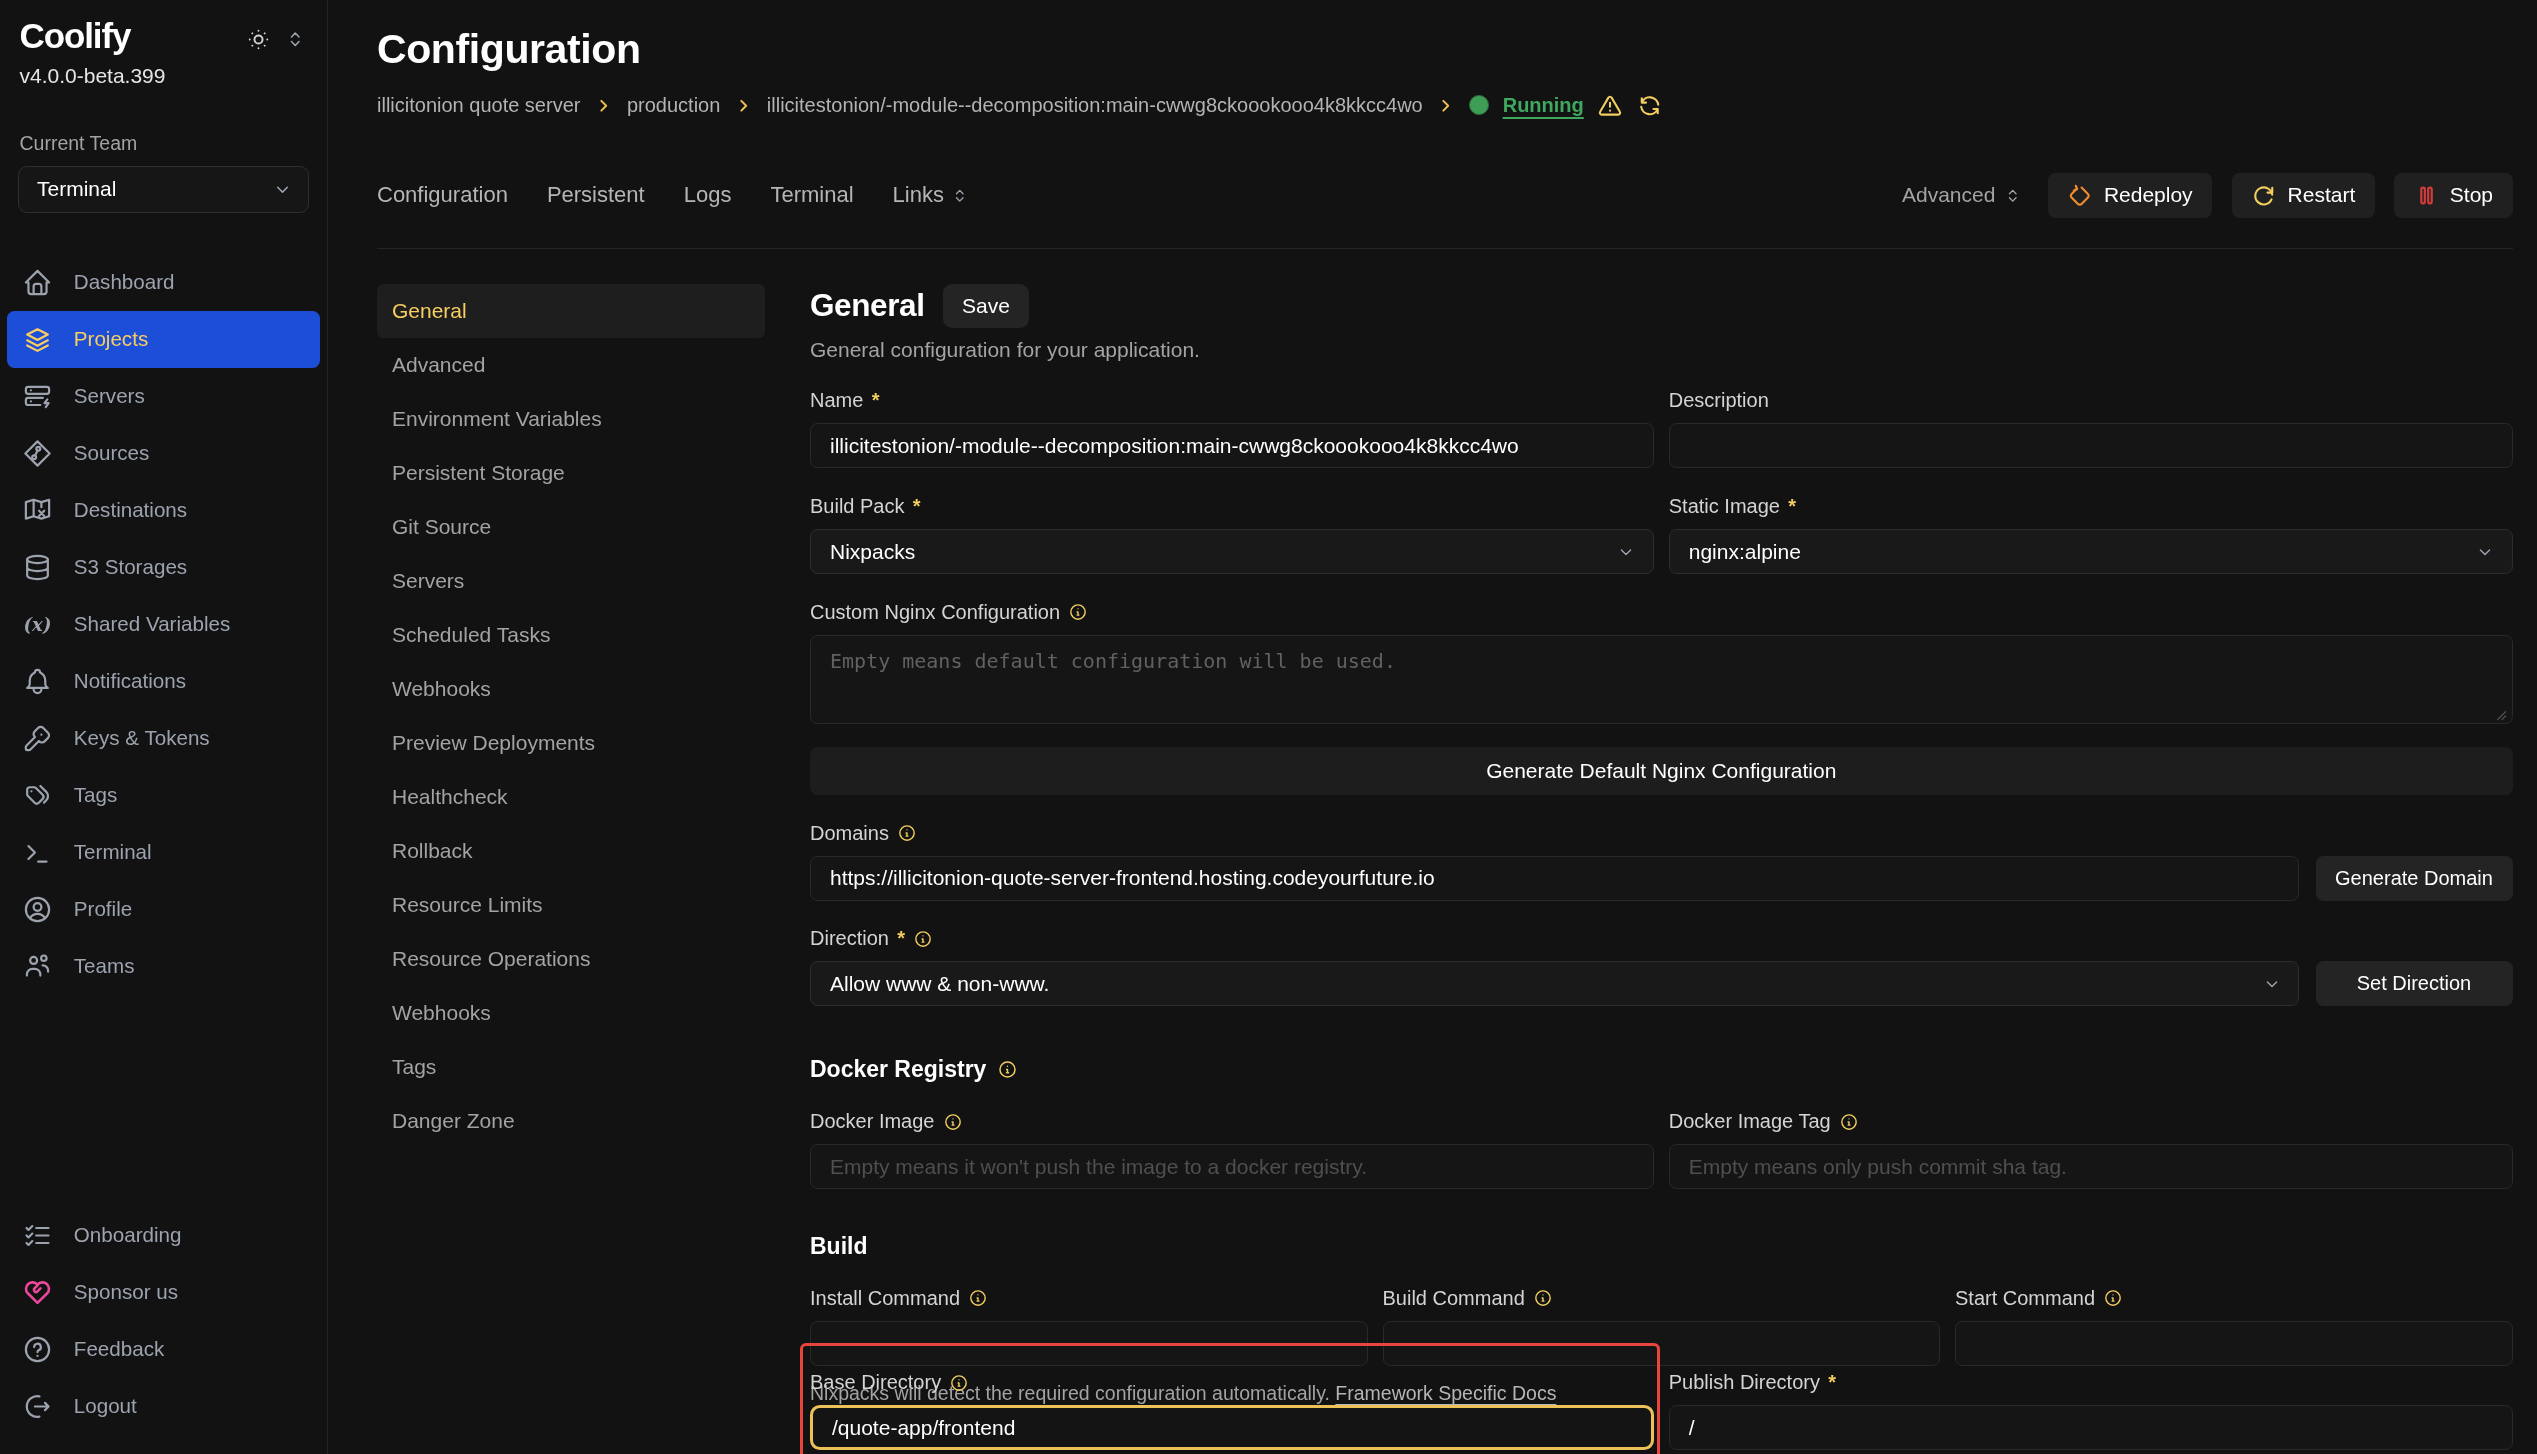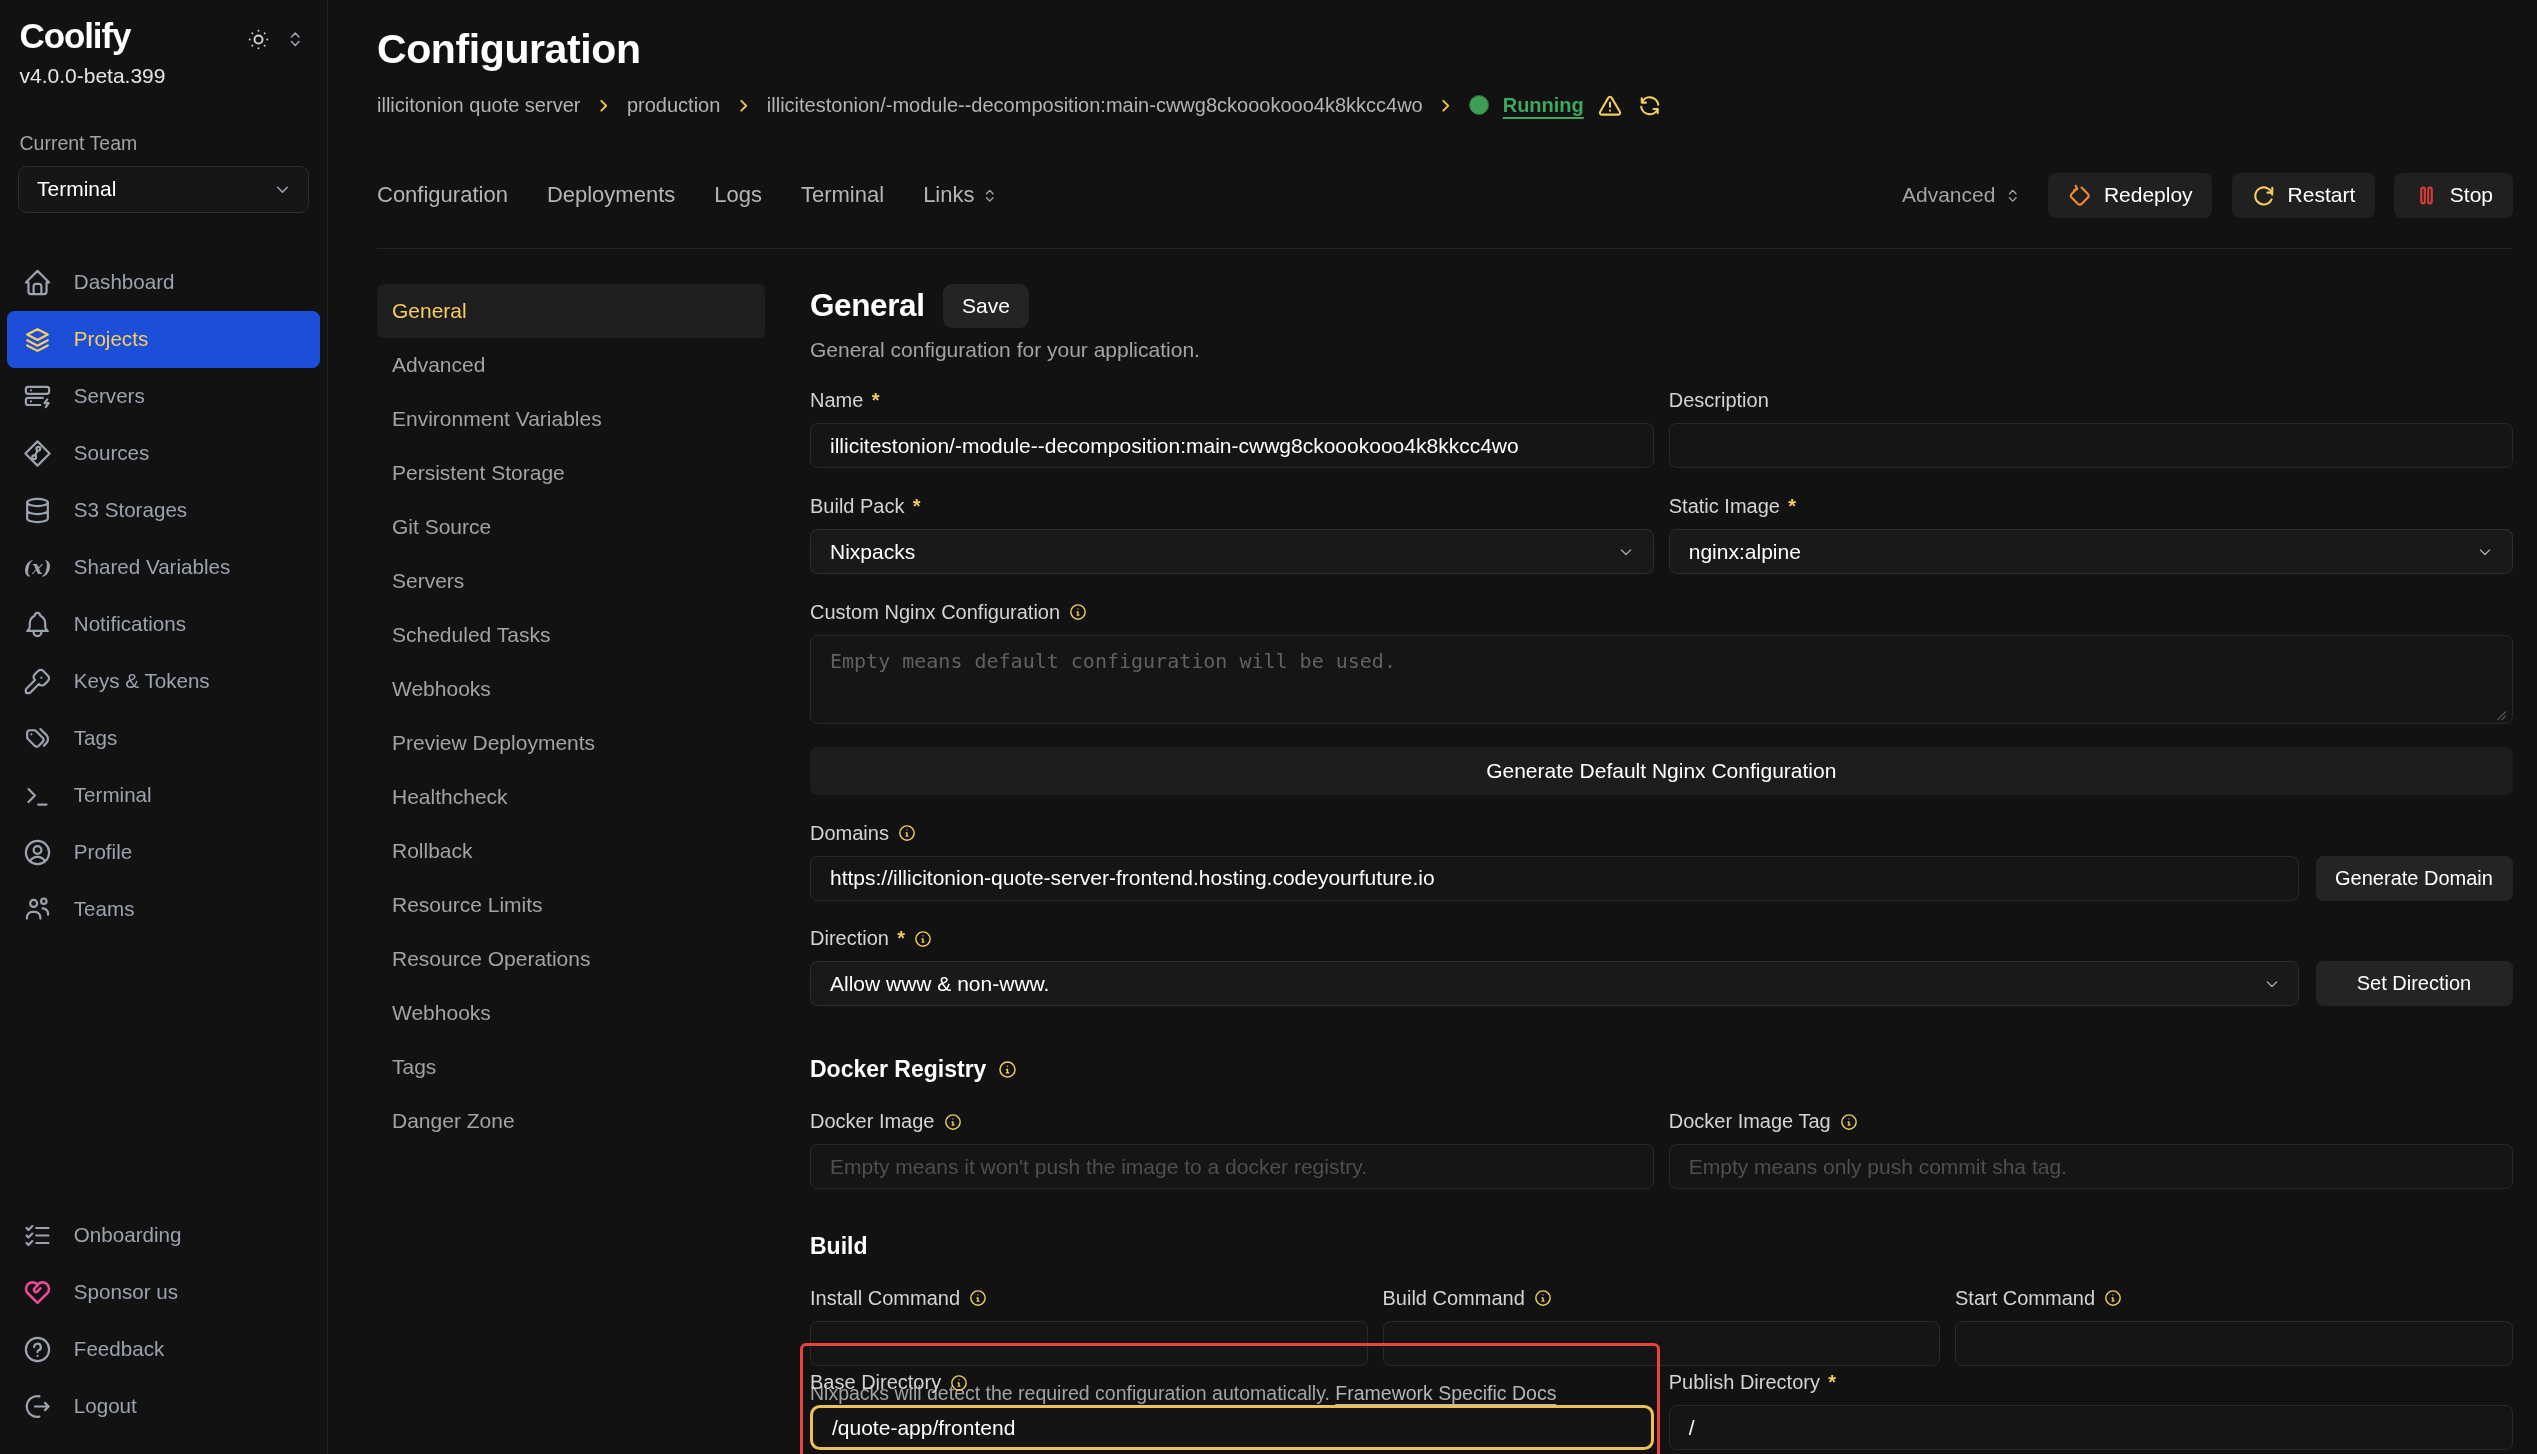--- a/index.html
+++ b/index.html
@@ -194,20 +194,30 @@
             <circle cx="12.6" cy="8.3" r="1.5"></circle>
             <circle cx="9.4" cy="14.9" r="1.5"></circle>
             <path d="M12 9.9l-1.9 3.6"></path>
           </svg>
         </span>
       <span>Sources</span>
     </a>
     <a class="nav-item">
       <span class="nav-icon">
           <svg class="stroke-ic" viewBox="0 0 24 24">
+            <path d="M3 5.5l6-1.8 6 1.8 6-1.8v12.8l-6 1.8-6-1.8-6 1.8z"></path>
+            <path d="M9 3.7v12.8M15 5.5v4"></path>
+            <path d="M13.2 12.2l4 4M17.2 12.2l-4 4"></path>
+          </svg>
+        </span>
+      <span>Destinations</span>
+    </a>
+    <a class="nav-item">
+      <span class="nav-icon">
+          <svg class="stroke-ic" viewBox="0 0 24 24">
             <ellipse cx="12" cy="5.8" rx="8" ry="2.8"></ellipse>
             <path d="M4 5.8V12c0 1.55 3.58 2.8 8 2.8s8-1.25 8-2.8V5.8M4 12v6.2c0 1.55 3.58 2.8 8 2.8s8-1.25 8-2.8V12"></path>
           </svg>
         </span>
       <span>S3 Storages</span>
     </a>
     <a class="nav-item">
       <span class="nav-icon">
           <svg viewBox="0 0 24 24" style="font-size:27.5px">
             <text x="12" y="17" text-anchor="middle" font-size="14" font-style="italic" font-weight="bold" fill="currentColor" font-family="'DejaVu Serif',serif">(x)</text>
@@ -349,21 +359,21 @@
         <svg class="stroke-ic" width="25.5" height="25.5" viewBox="0 0 24 24" style="stroke-width:2">
           <path d="M20 11a8.1 8.1 0 0 0-15.5-2M4.5 5v4h4"></path>
           <path d="M4 13a8.1 8.1 0 0 0 15.5 2M19.5 19v-4h-4"></path>
         </svg>
       </span>
   </div>
 
   <div class="tabbar">
     <div class="tabs">
       <span class="tab">Configuration</span>
-      <span class="tab">Deployments</span>
+      <span class="tab">Persistent</span>
       <span class="tab">Logs</span>
       <span class="tab">Terminal</span>
       <span class="tab">
         <span>Links</span>
         <span class="sel">
             <svg class="stroke-ic" width="19.5" height="19.5" viewBox="0 0 24 24">
               <path d="M8 9.6l4-4.2 4 4.2M8 14.4l4 4.2 4-4.2"></path>
             </svg>
           </span>
       </span>

